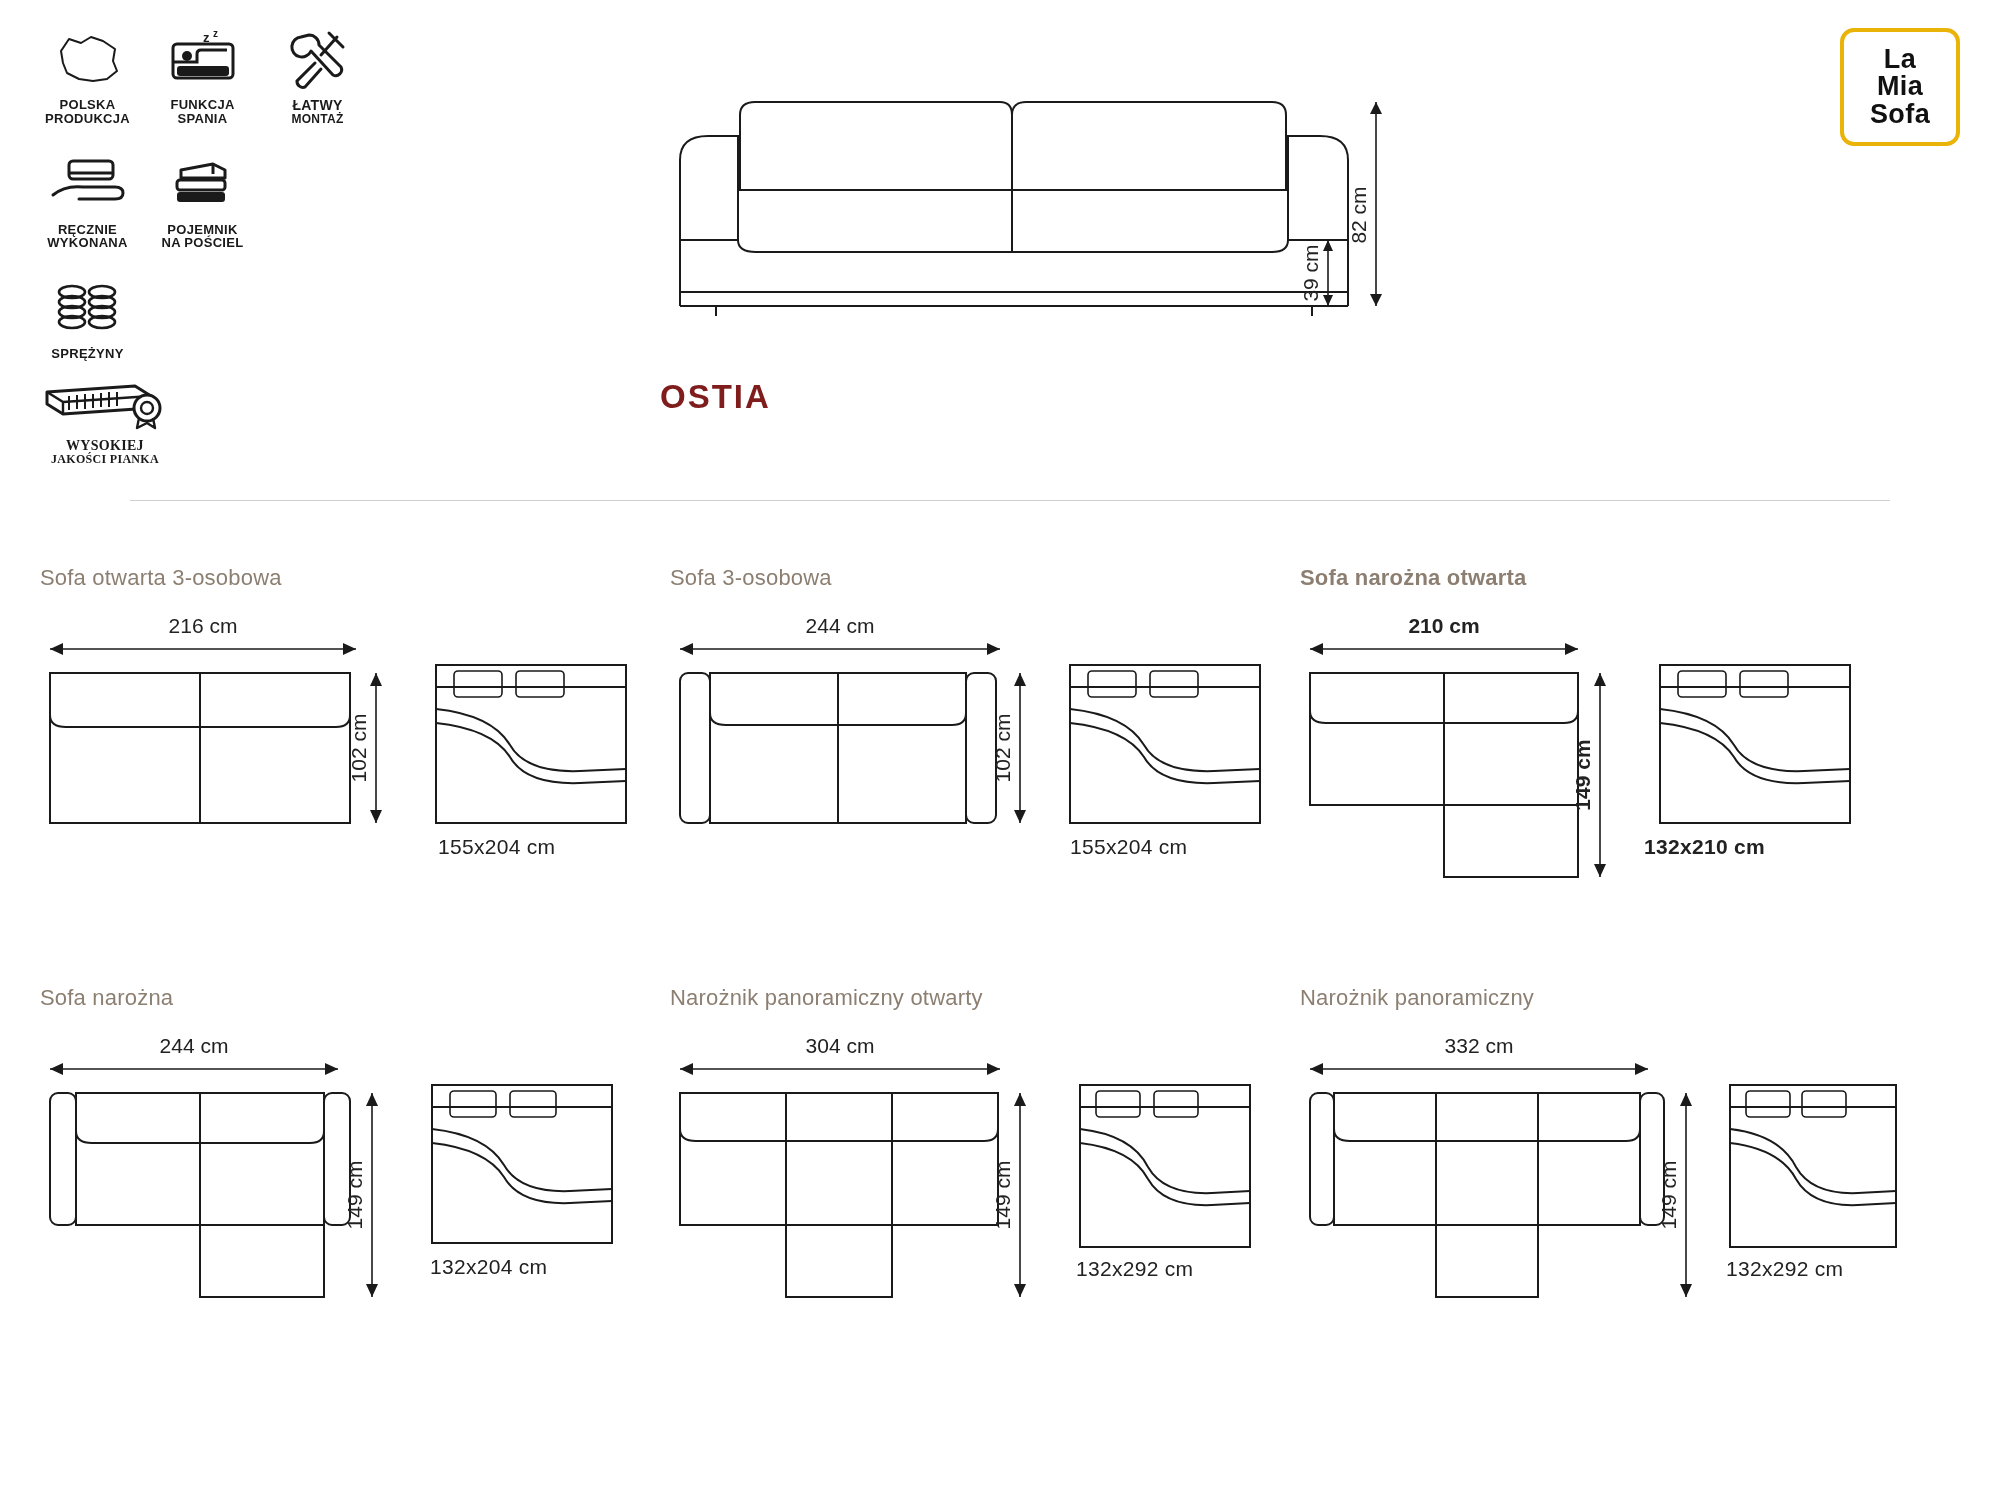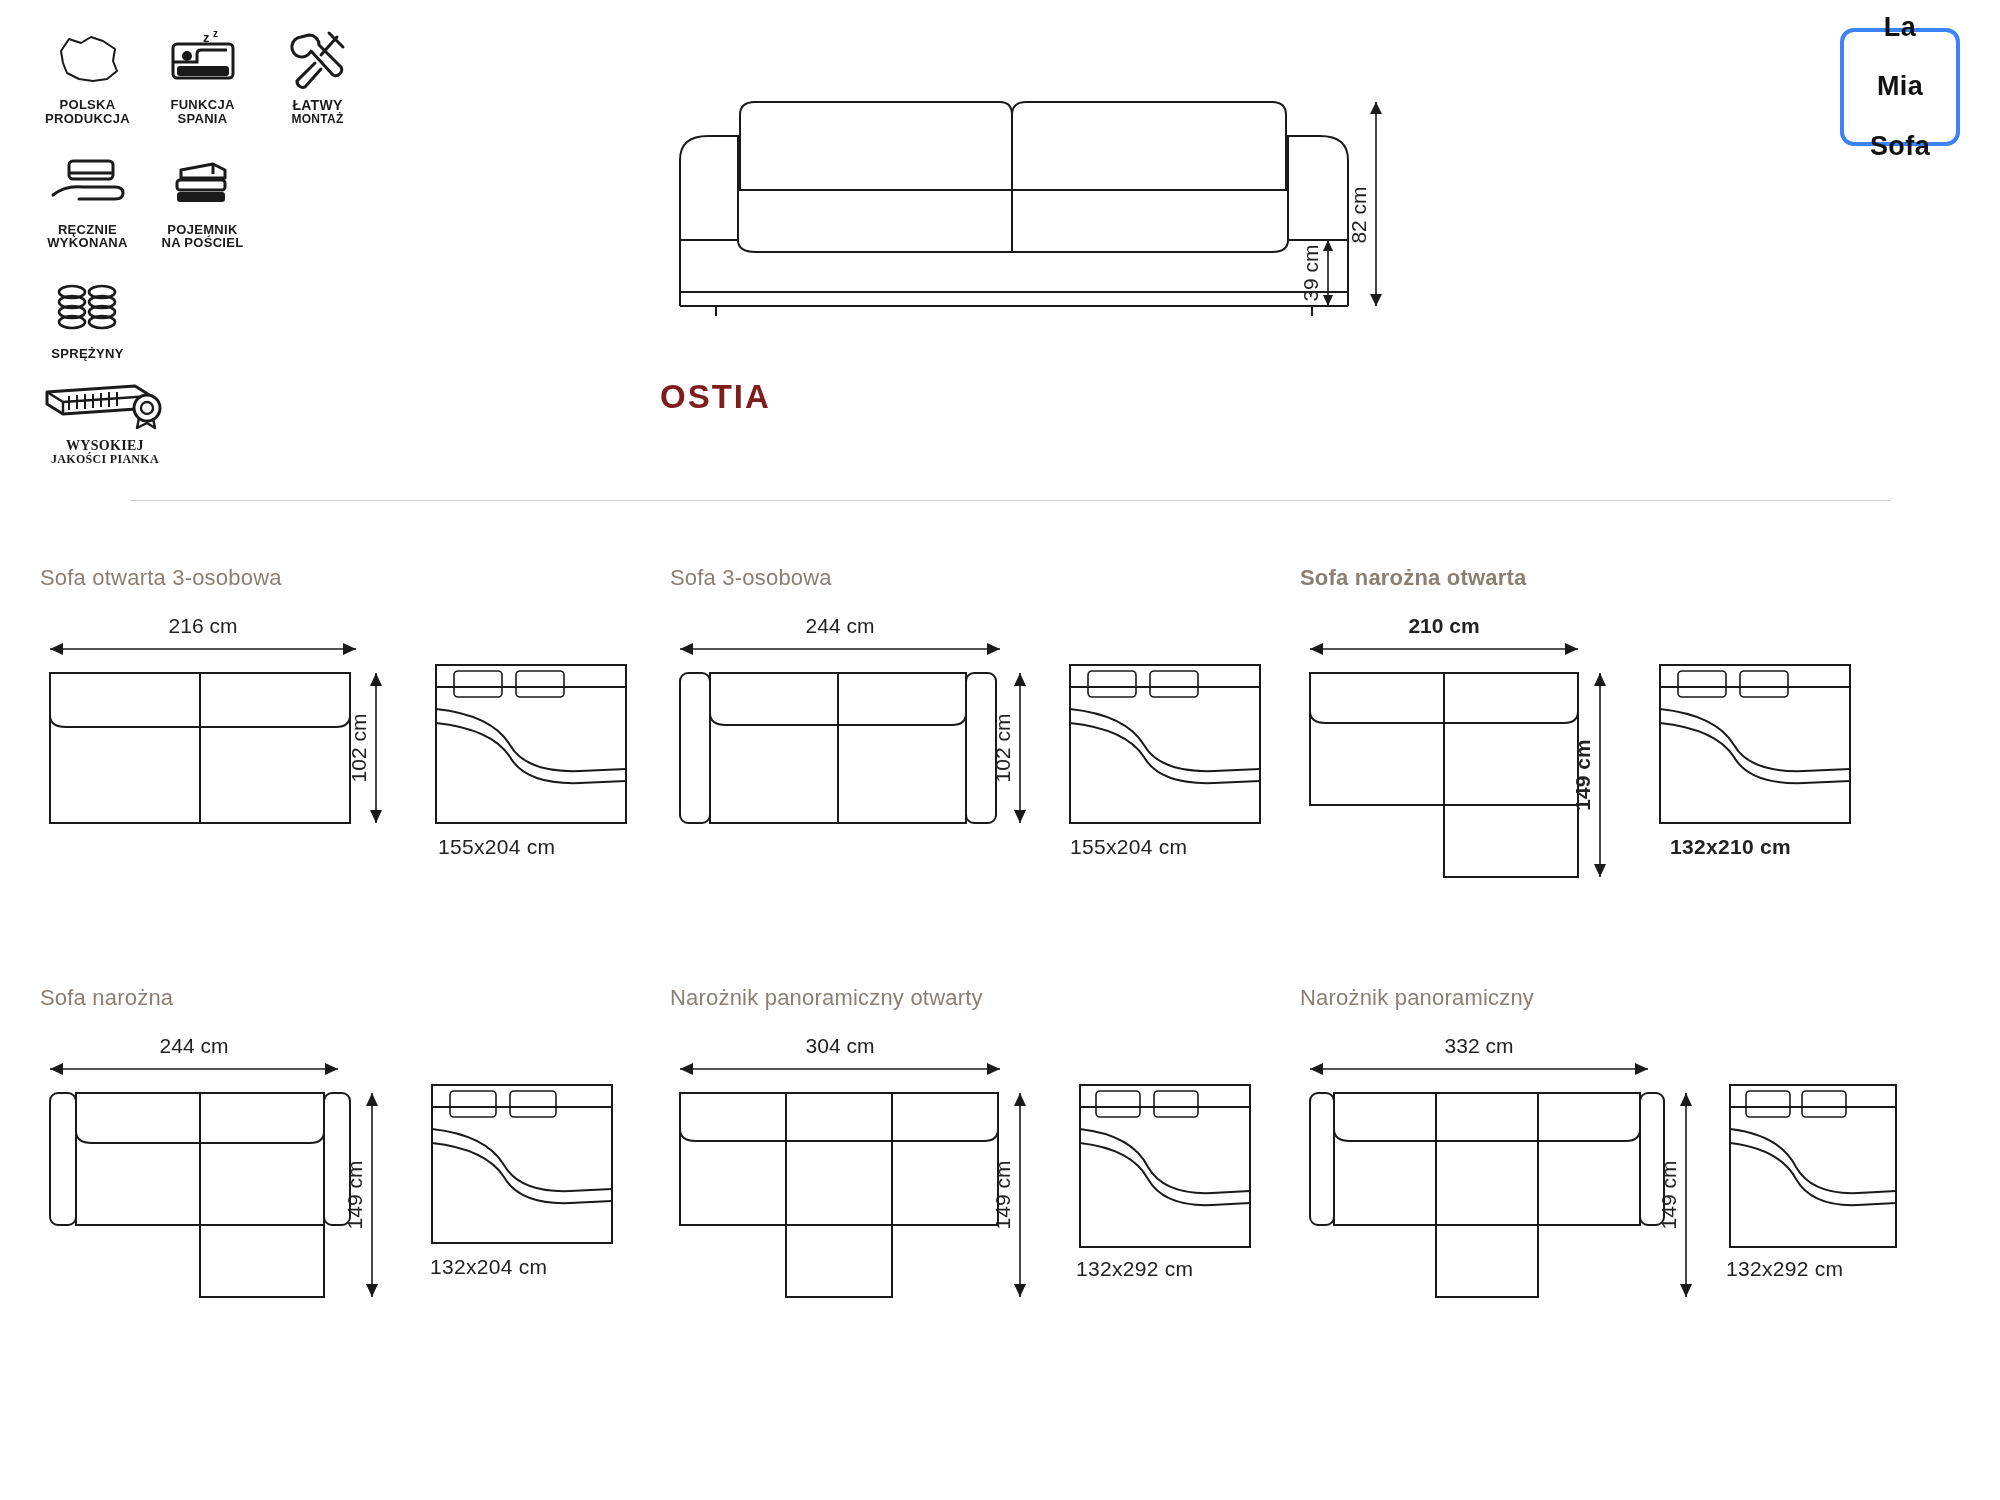--- a/index.html
+++ b/index.html
@@ -26,25 +26,24 @@
   .feat .glyph{height:78px;display:flex;align-items:center;justify-content:center;}
   .feat .lbl1{font-size:13px;font-weight:bold;letter-spacing:.3px;line-height:1.05;}
   .feat .lbl2{font-size:13px;font-weight:bold;letter-spacing:.3px;line-height:1.15;}
   .feat.small .lbl1{font-size:14px;}
   .feat.small .lbl2{font-size:12px;}
 
   
   .logo{
     position:absolute;right:40px;top:28px;
     width:112px;height:110px;
-    border:4px solid #3b82f6;border-radius:14px;
+    border:4px solid #eab308;border-radius:14px;
     display:flex;flex-direction:column;justify-content:center;align-items:center;
     font-weight:bold;font-size:27px;line-height:1.02;color:#111;
     letter-spacing:.4px;
-    gap:32px;
   }
   .logo span{display:block;}
 
   
   .hero{position:absolute;left:660px;top:40px;width:740px;height:330px;}
   .hero-title{
     position:absolute;left:660px;top:378px;width:740px;text-align:left;
     font-size:33px;letter-spacing:2px;color:#7f1d1d;font-weight:bold;
   }
   .hero svg{display:block;}
@@ -300,21 +299,21 @@
         <path d="M300 272 l-6 -13 l12 0 z" fill="#1a1a1a"></path>
         <text class="dimtxt" x="290" y="170" transform="rotate(-90 290 170)" text-anchor="middle">149 cm</text>
 
         <rect class="ln med" x="360" y="60" width="190" height="158" stroke="#1a1a1a" fill="none"></rect>
         <rect class="ln med" x="360" y="60" width="190" height="22" stroke="#1a1a1a" fill="none"></rect>
         <rect class="ln thin" x="378" y="66" width="48" height="26" rx="4" stroke="#1a1a1a" fill="#fff"></rect>
         <rect class="ln thin" x="440" y="66" width="48" height="26" rx="4" stroke="#1a1a1a" fill="#fff"></rect>
         <path class="ln med" d="M360 104 Q416 110 434 140 Q450 168 504 166 L550 164" stroke="#1a1a1a" fill="none"></path>
         <path class="ln med" d="M360 118 Q416 124 434 152 Q450 180 504 178 L550 176" stroke="#1a1a1a" fill="none"></path>
       </svg>
-      <div class="bedlabel" style="left:370px;top:230px;text-align:right;">132x210 cm</div>
+      <div class="bedlabel" style="left:344px;top:230px;text-align:right;">132x210 cm</div>
     </div>
   </div>
 
   <div class="variant" style="left:40px;top:985px;">
     <div class="vtitle">Sofa narożna</div>
     <div class="vbody">
       <svg width="600" height="280" viewBox="0 0 600 280">
         <line class="ln thin" x1="10" y1="44" x2="298" y2="44" stroke="#1a1a1a"></line>
         <path d="M10 44 l13 -6 l0 12 z" fill="#1a1a1a"></path>
         <path d="M298 44 l-13 -6 l0 12 z" fill="#1a1a1a"></path>

